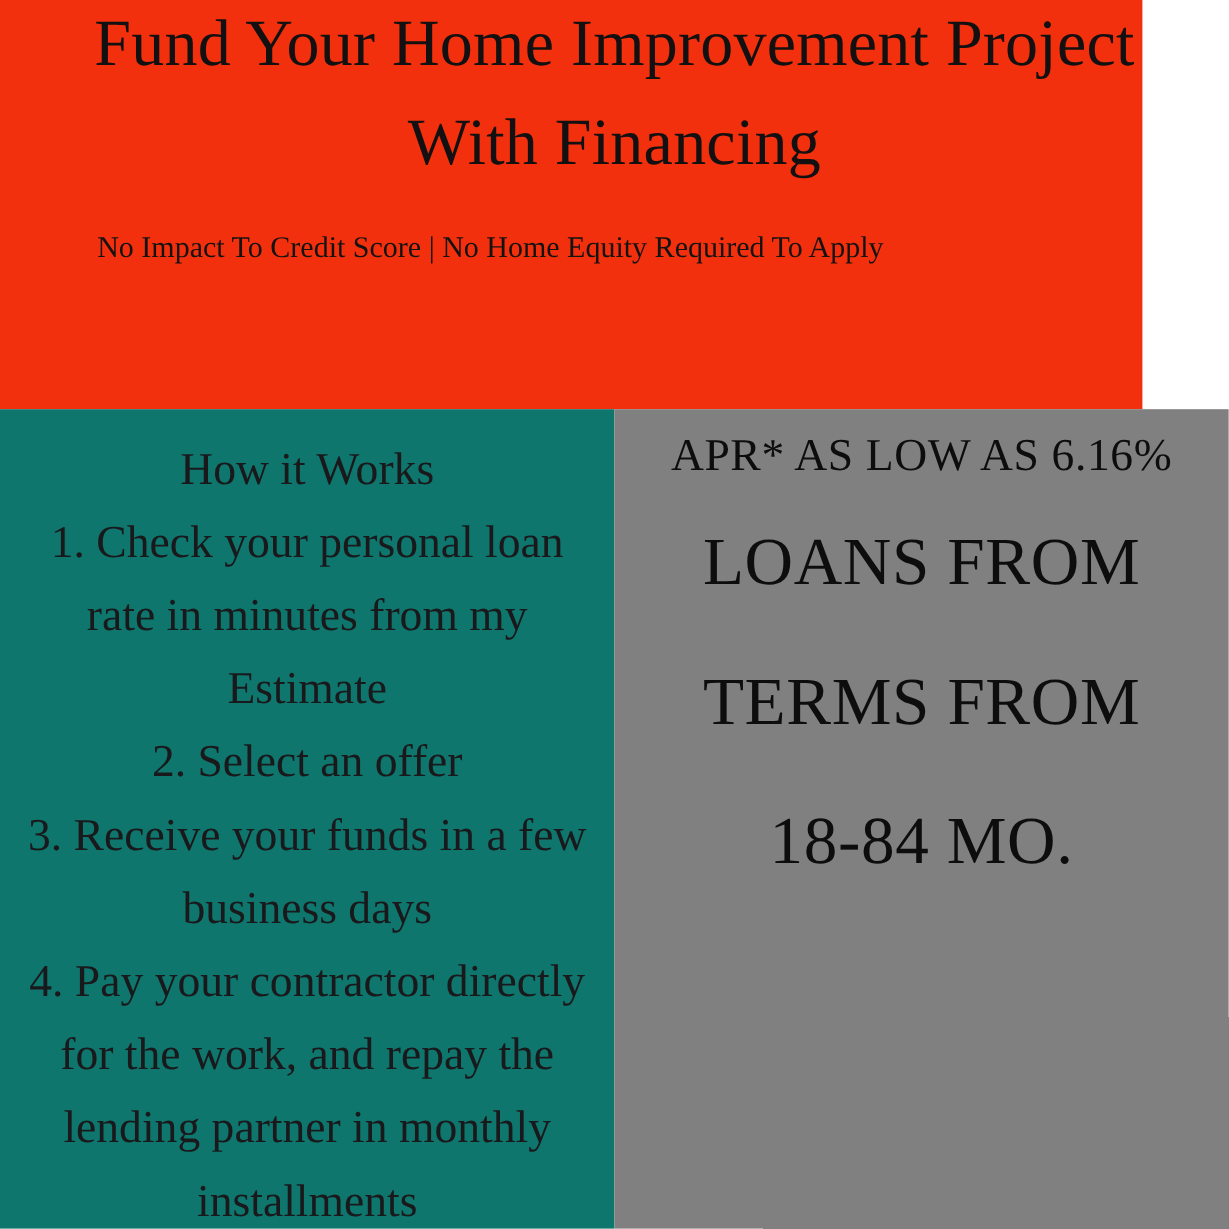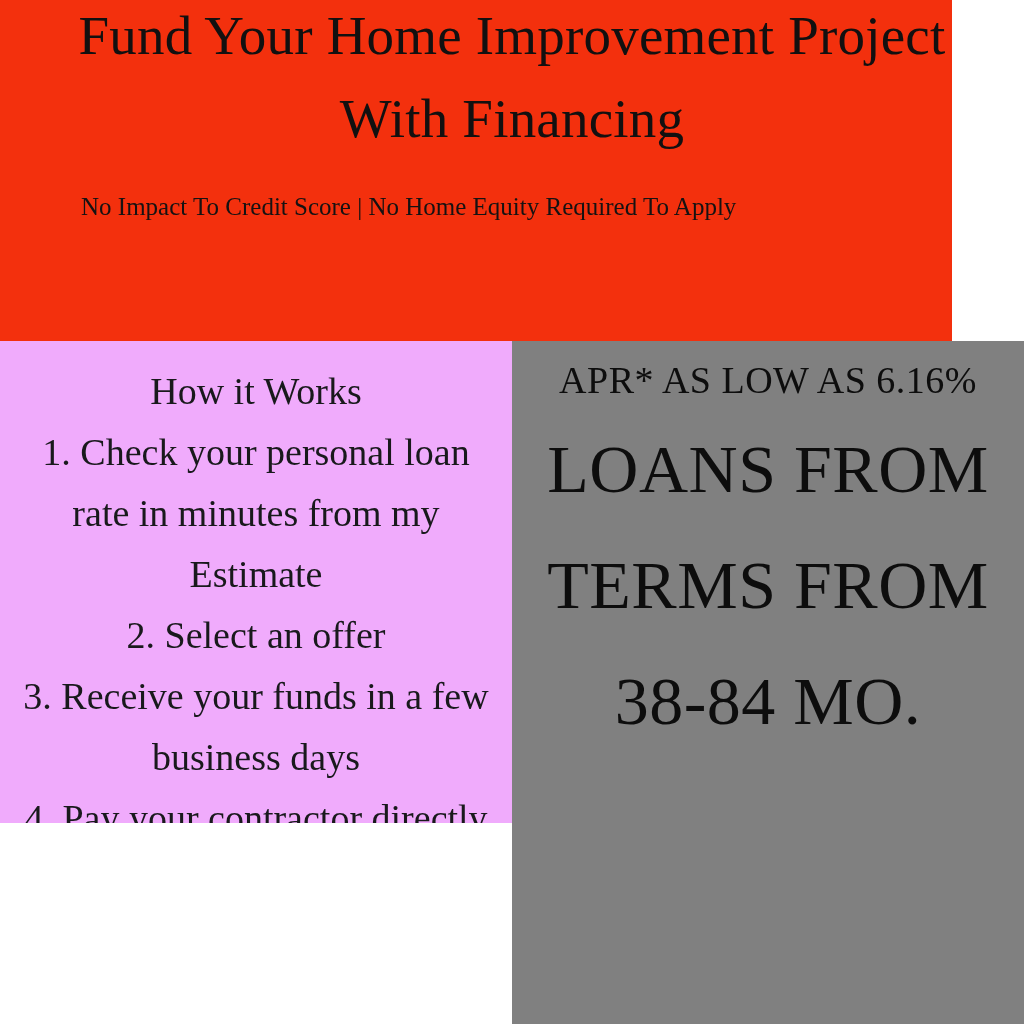--- a/index.html
+++ b/index.html
@@ -65,22 +65,22 @@
     top: 341px;
     width: 1024px;
     height: 683px;
   }
 
   .panel-left {
     position: absolute;
     left: 0;
     top: 0;
     width: 512px;
-    height: 482px;
-    background: #f0abfc;
+    height: 683px;
+    background: #0f766e;
     overflow: hidden;
   }
 
   .panel-right {
     position: absolute;
     left: 512px;
     top: 0;
     width: 512px;
     height: 683px;
     background: #808080;
@@ -121,21 +121,21 @@
 
   .terms-apr {
     display: block;
     font-size: 38px;
     line-height: 62px;
     letter-spacing: 0.5px;
   }
 
   .terms-big {
     display: block;
-    font-size: 68px;
+    font-size: 56px;
     line-height: 116px;
     letter-spacing: 0.5px;
     white-space: nowrap;
   }
 </style>
 </head>
 <body>
 
 <div id="poster">
 
@@ -154,18 +154,18 @@
         <span class="step-line">3. Receive your funds in a few business days</span>
         <span class="step-line">4. Pay your contractor directly for the work, and repay the lending partner in monthly installments</span>
       </div>
     </div>
 
     <div class="panel-right">
       <div class="terms-block">
         <span class="terms-apr">APR* AS LOW AS 6.16%</span>
         <span class="terms-big">LOANS FROM</span>
         <span class="terms-big">TERMS FROM</span>
-        <span class="terms-big">38-84 MO.</span>
+        <span class="terms-big">18-84 MO.</span>
       </div>
     </div>
 
   </div>
 </div>
 
 </body></html>

